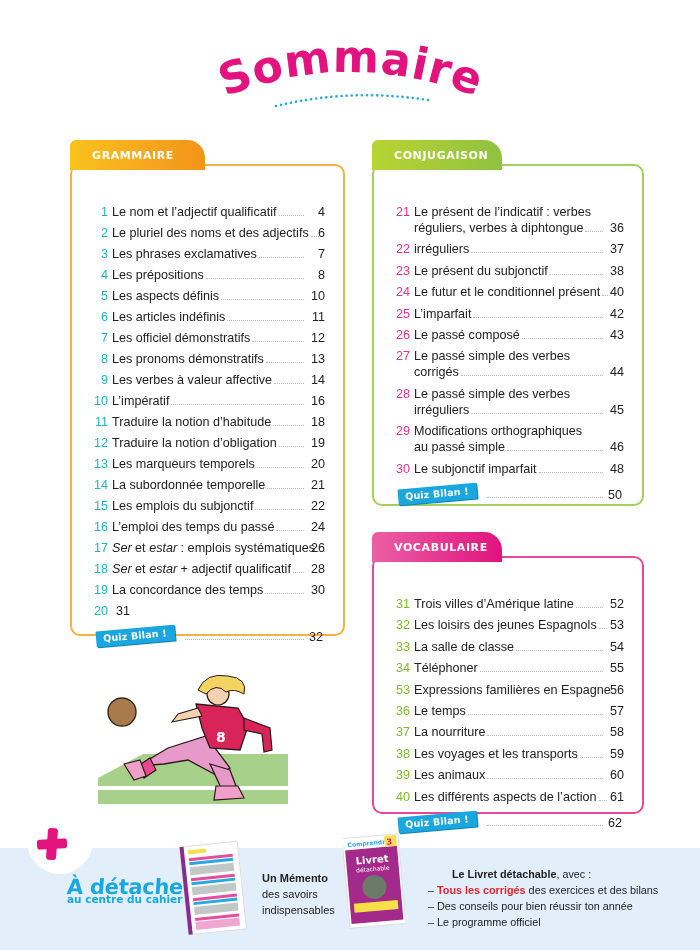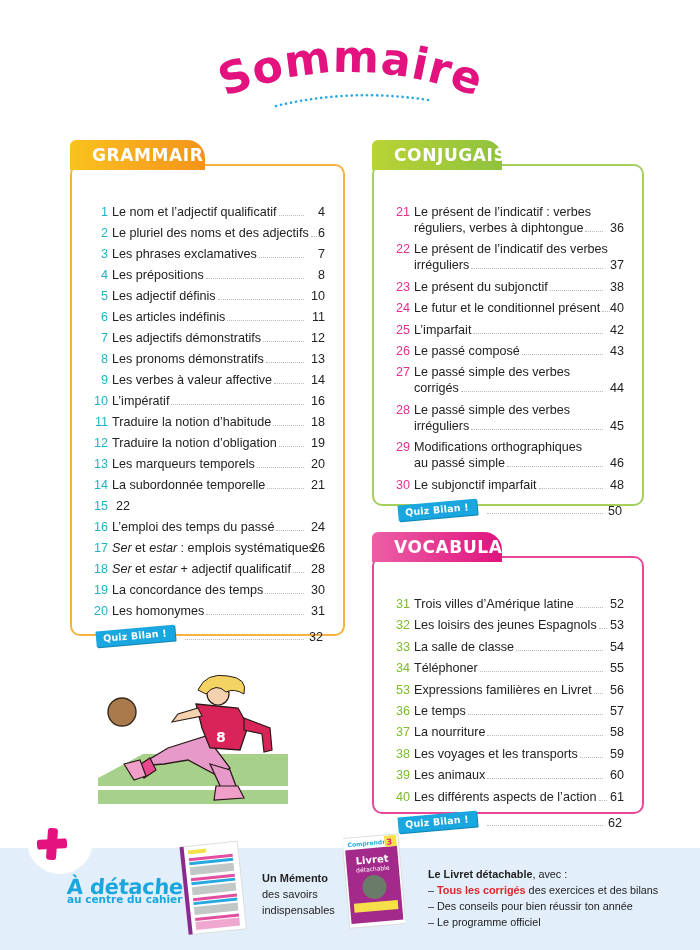--- a/index.html
+++ b/index.html
@@ -12,21 +12,21 @@
 
   
   .section { position: absolute; }
   .section .box {
     position: absolute; left: 0; right: 0; bottom: 0;
     border: 2px solid; border-radius: 10px; background: #fff;
   }
   .section .tab {
     position: absolute; left: 0; top: 0; height: 30px; padding: 0 0 0 22px;
     border-radius: 6px 18px 0 0;
-    color: #fff; font-weight: bold; font-size: 17px; letter-spacing: 0.6px;
+    color: #fff; font-weight: bold; font-size: 11px; letter-spacing: 0.6px;
     line-height: 31px; font-family: "DejaVu Sans", sans-serif;
   }
   .sec-gram { left: 70px; top: 140px; width: 275px; height: 496px; }
   .sec-gram .box { top: 24px; border-color: #f6b23d; }
   .sec-gram .tab { width: 135px; background: linear-gradient(90deg, #f9c31d 0%, #f7a51e 60%, #f39419 100%); }
 
   .sec-conj { left: 372px; top: 140px; width: 272px; height: 366px; }
   .sec-conj .box { top: 24px; border-color: #a5cf5a; }
   .sec-conj .tab { width: 130px; background: linear-gradient(90deg, #b9d334 0%, #8fc23f 100%); }
 
@@ -73,21 +73,21 @@
   .plus { position: absolute; left: 36px; top: 827px; width: 32px; height: 34px; }
   .detach-title { position: absolute; left: 67px; top: 875px; font-size: 21px; color: #1aa6de; font-weight: bold; font-family: "DejaVu Sans", sans-serif; transform: skewX(-4deg); letter-spacing: -0.3px; }
   .detach-sub { position: absolute; left: 67px; top: 893px; font-size: 10.5px; color: #1aa6de; font-weight: bold; font-family: "DejaVu Sans", sans-serif; }
 
   .memento-book { position: absolute; left: 178px; top: 840px; width: 70px; height: 96px; }
   .memento-text { position: absolute; left: 262px; top: 870px; font-size: 11px; line-height: 16px; color: #222; }
   .memento-text .b { font-weight: bold; }
 
   .livret-book { position: absolute; left: 343px; top: 832px; width: 62px; height: 100px; }
   .livret-text { position: absolute; left: 428px; top: 866px; font-size: 10.8px; line-height: 16px; color: #222; }
-  .livret-text .b { font-weight: bold; }
+  .livret-text .b { font-weight: bold; margin-left: 24px; }
   .livret-text .red { color: #e2242c; font-weight: bold; }
 </style>
 </head>
 <body>
 
 <div class="title-wrap">
   <svg class="title-svg" viewBox="0 0 340 90">
     <defs>
       <path id="arcPath" d="M 42 70 Q 170 18 300 70" fill="none"></path>
     </defs>
@@ -133,37 +133,37 @@
           <span class="num">4</span>
           <span class="label-wrap">
             <span class="label">Les prépositions</span>
             <span class="dots"></span>
           </span>
           <span class="page">8</span>
         </div>
       <div class="row">
           <span class="num">5</span>
           <span class="label-wrap">
-            <span class="label">Les adjectif définis</span>
+            <span class="label">Les aspects définis</span>
             <span class="dots"></span>
           </span>
           <span class="page">10</span>
         </div>
       <div class="row">
           <span class="num">6</span>
           <span class="label-wrap">
             <span class="label">Les articles indéfinis</span>
             <span class="dots"></span>
           </span>
           <span class="page">11</span>
         </div>
       <div class="row">
           <span class="num">7</span>
           <span class="label-wrap">
-            <span class="label">Les adjectifs démonstratifs</span>
+            <span class="label">Les officiel démonstratifs</span>
             <span class="dots"></span>
           </span>
           <span class="page">12</span>
         </div>
       <div class="row">
           <span class="num">8</span>
           <span class="label-wrap">
             <span class="label">Les pronoms démonstratifs</span>
             <span class="dots"></span>
           </span>
@@ -212,20 +212,24 @@
       <div class="row">
           <span class="num">14</span>
           <span class="label-wrap">
             <span class="label">La subordonnée temporelle</span>
             <span class="dots"></span>
           </span>
           <span class="page">21</span>
         </div>
       <div class="row">
           <span class="num">15</span>
+          <span class="label-wrap">
+            <span class="label">Les emplois du subjonctif</span>
+            <span class="dots"></span>
+          </span>
           <span class="page">22</span>
         </div>
       <div class="row">
           <span class="num">16</span>
           <span class="label-wrap">
             <span class="label">L’emploi des temps du passé</span>
             <span class="dots"></span>
           </span>
           <span class="page">24</span>
         </div>
@@ -248,24 +252,20 @@
       <div class="row">
           <span class="num">19</span>
           <span class="label-wrap">
             <span class="label">La concordance des temps</span>
             <span class="dots"></span>
           </span>
           <span class="page">30</span>
         </div>
       <div class="row">
           <span class="num">20</span>
-          <span class="label-wrap">
-            <span class="label">Les homonymes</span>
-            <span class="dots"></span>
-          </span>
           <span class="page">31</span>
         </div>
       <div class="quiz">
         <span class="badge">Quiz Bilan !</span>
         <span class="dots"></span>
         <span class="page">32</span>
       </div>
     </div>
   </div>
   <div class="tab">GRAMMAIRE</div>
@@ -281,21 +281,20 @@
             <span class="line2">
               <span class="label">réguliers, verbes à diphtongue</span>
               <span class="dots"></span>
               <span class="page">36</span>
             </span>
           </span>
         </div>
       <div class="row two-line">
           <span class="num">22</span>
           <span class="label-col">
-            <span class="label">Le présent de l’indicatif des verbes</span>
             <span class="line2">
               <span class="label">irréguliers</span>
               <span class="dots"></span>
               <span class="page">37</span>
             </span>
           </span>
         </div>
       <div class="row">
           <span class="num">23</span>
           <span class="label-wrap">
@@ -410,21 +409,21 @@
           <span class="num">34</span>
           <span class="label-wrap">
             <span class="label">Téléphoner</span>
             <span class="dots"></span>
           </span>
           <span class="page">55</span>
         </div>
       <div class="row">
           <span class="num">53</span>
           <span class="label-wrap">
-            <span class="label">Expressions familières en Livret</span>
+            <span class="label">Expressions familières en Espagne</span>
             <span class="dots"></span>
           </span>
           <span class="page">56</span>
         </div>
       <div class="row">
           <span class="num">36</span>
           <span class="label-wrap">
             <span class="label">Le temps</span>
             <span class="dots"></span>
           </span>

